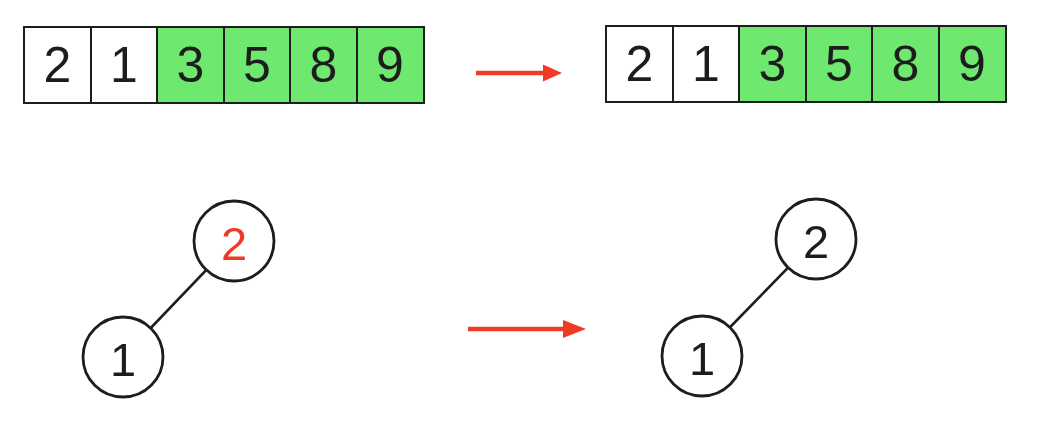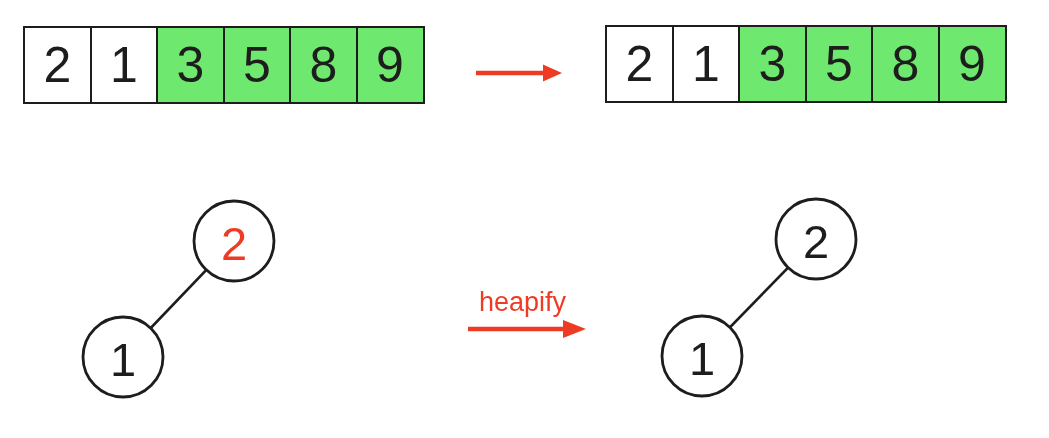--- a/index.html
+++ b/index.html
@@ -93,21 +93,20 @@
   </div>
 
   <svg style="left:55px; top:180px;" width="240" height="235">
     <line class="edge" x1="68" y1="177" x2="179" y2="61"></line>
     <circle class="node" cx="179" cy="61" r="40"></circle>
     <circle class="node" cx="68" cy="177" r="40"></circle>
     <text class="node-label" x="179" y="63" style="fill: rgb(238, 59, 38);">2</text>
     <text class="node-label" x="68" y="179" style="fill: rgb(29, 29, 29);">1</text>
   </svg>
 
-  <div class="heapify-label" style="color: rgb(238, 59, 38);">heapify</div>
   <svg style="left:460px; top:314px;" width="132" height="30">
     <line class="red-line" x1="8" y1="15" x2="103" y2="15"></line>
     <polygon class="red-head" points="103,6 126,15 103,24"></polygon>
   </svg>
 
   <svg style="left:637px; top:180px;" width="240" height="235">
     <line class="edge" x1="65" y1="176" x2="179" y2="59"></line>
     <circle class="node" cx="179" cy="59" r="40"></circle>
     <circle class="node" cx="65" cy="176" r="40"></circle>
     <text class="node-label" x="179" y="61" style="fill: rgb(29, 29, 29);">2</text>

